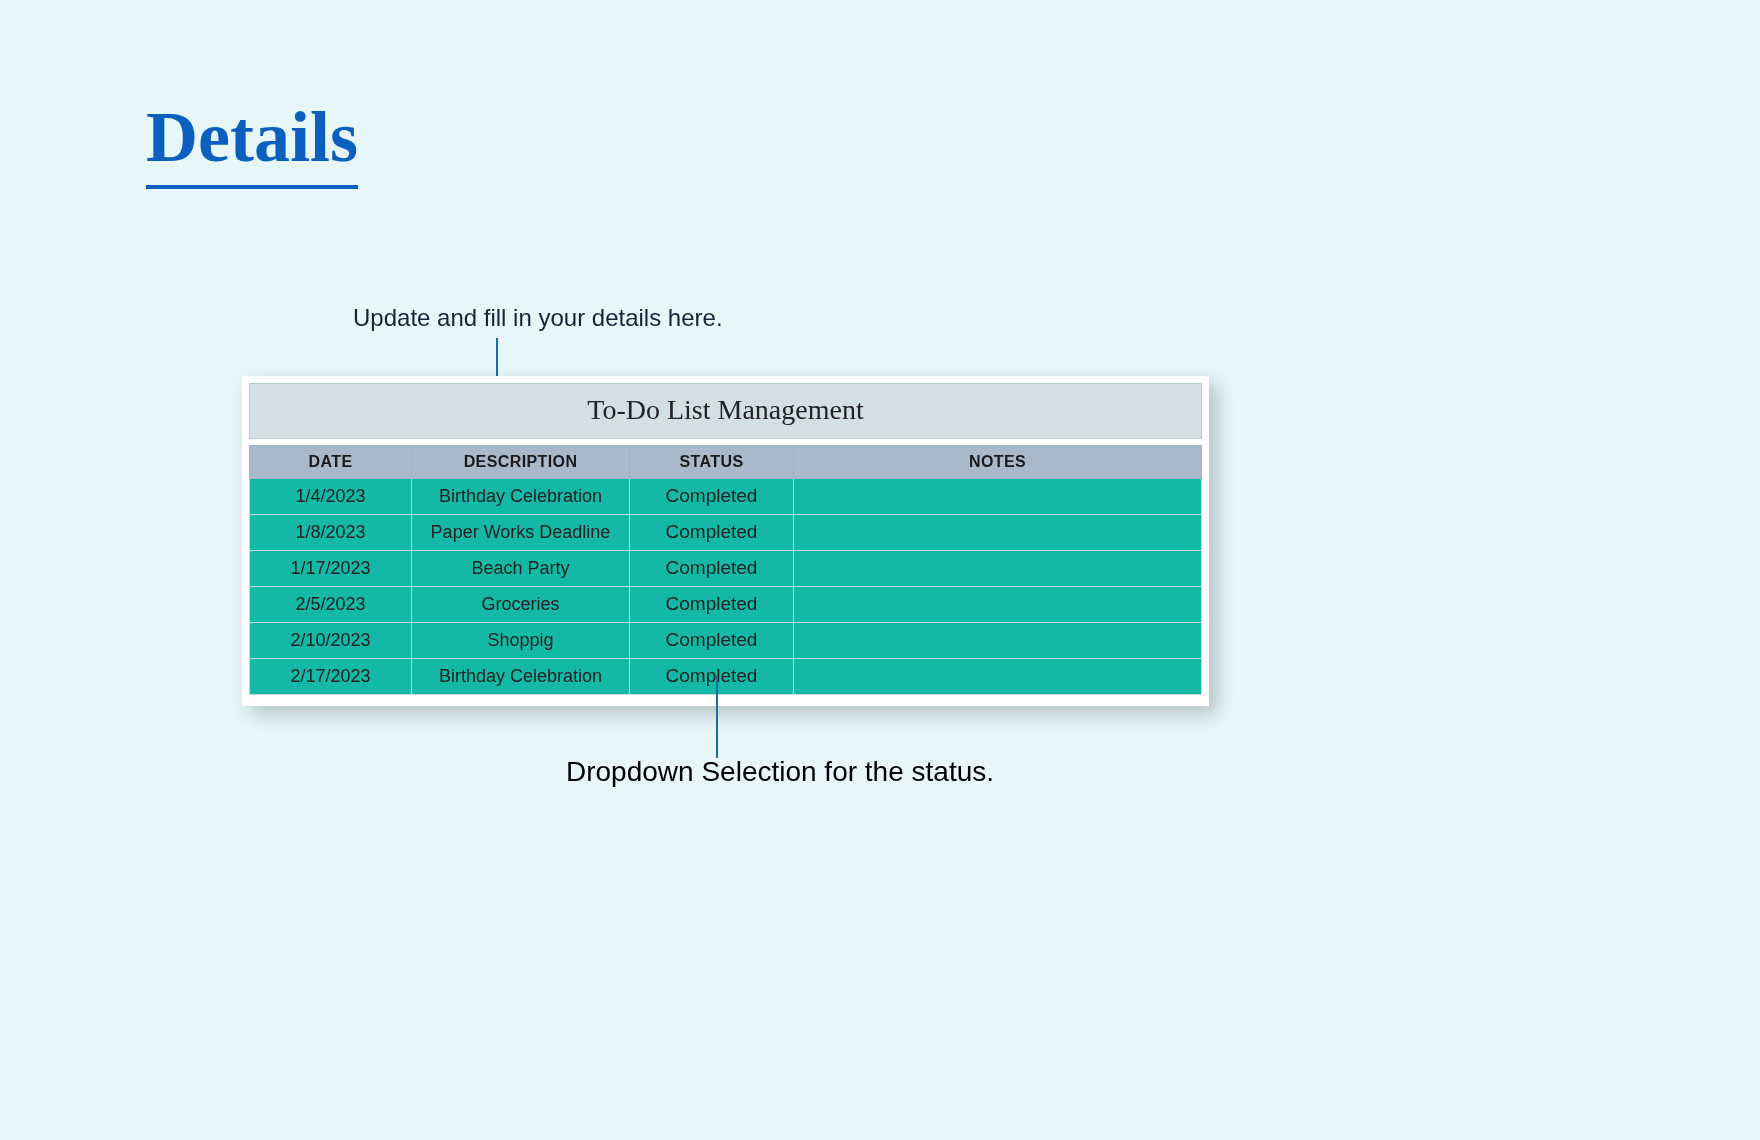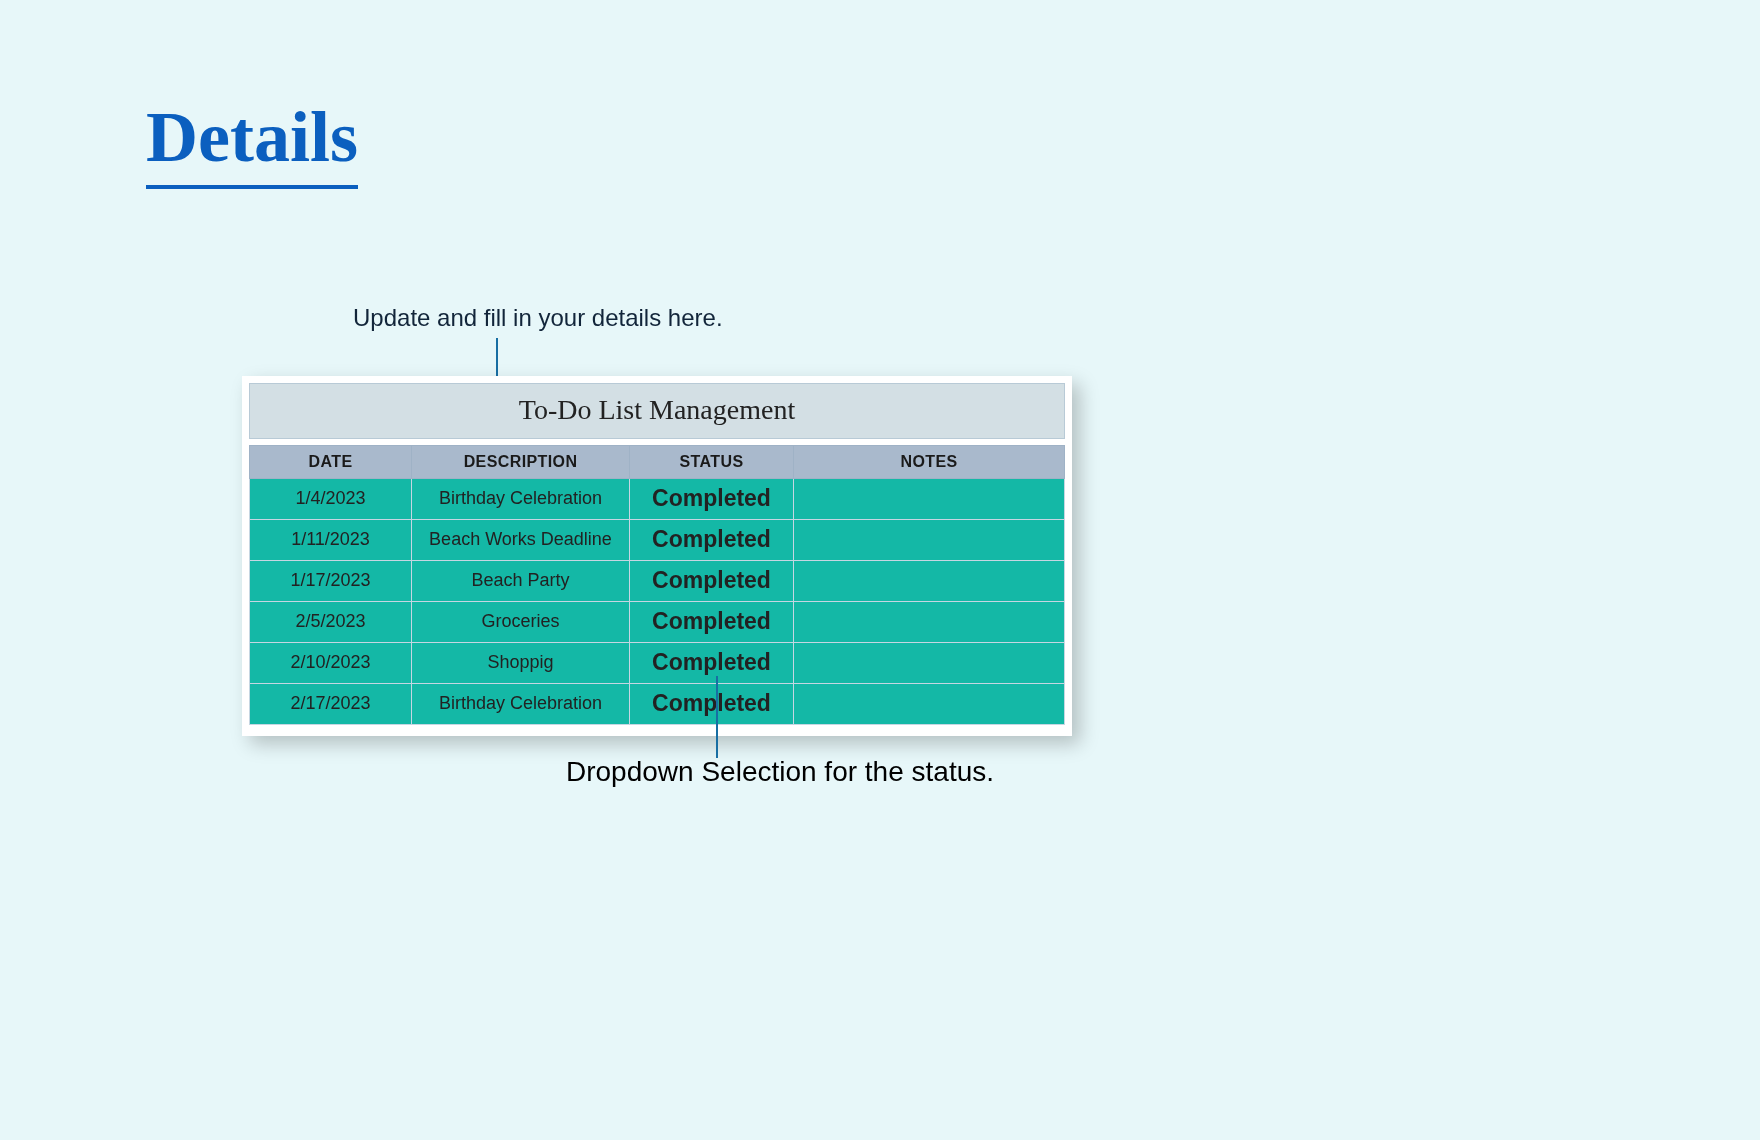--- a/index.html
+++ b/index.html
@@ -28,21 +28,21 @@
     left: 317px;
     top: 268px;
     font-size: 24px;
     color: #12253a;
   }
 
   .spreadsheet {
     position: absolute;
     left: 206px;
     top: 340px;
-    width: 830px;
+    width: 967px;
     background: #ffffff;
     box-shadow: 8px 8px 18px rgba(0,0,0,0.22);
     border: 1px solid #fff;
   }
 
   .sheet-title {
     background: #d3dfe4;
     border: 1px solid #b8cad6;
     font-family: Georgia, 'Times New Roman', serif;
     font-size: 28px;
@@ -74,21 +74,21 @@
   }
 
   table.todo tbody td {
     border: 1px solid #c6d6e2;
     font-size: 18px;
     color: #222;
     text-align: center;
     padding: 6px 4px 7px 4px;
     background: #14b8a6;
   }
-  table.todo tbody td.status { font-size: 23px; font-weight: bold; }
+  table.todo tbody td.status { font-size: 19px; }
 
   .annotation-bottom {
     position: absolute;
     left: 530px;
     top: 720px;
     font-size: 28px;
     color: #000000;
   }
 
   
@@ -126,22 +126,22 @@
       </tr>
     </thead>
     <tbody>
       <tr>
         <td>1/4/2023</td>
         <td>Birthday Celebration</td>
         <td class="status">Completed</td>
         <td></td>
       </tr>
       <tr>
-        <td>1/11/2023</td>
-        <td>Beach Works Deadline</td>
+        <td>1/8/2023</td>
+        <td>Paper Works Deadline</td>
         <td class="status">Completed</td>
         <td></td>
       </tr>
       <tr>
         <td>1/17/2023</td>
         <td>Beach Party</td>
         <td class="status">Completed</td>
         <td></td>
       </tr>
       <tr>

